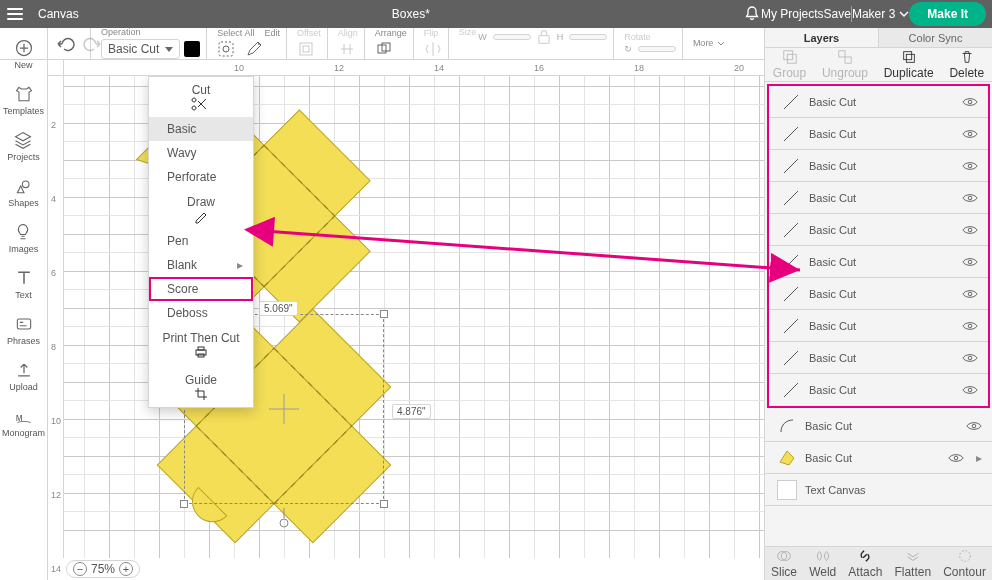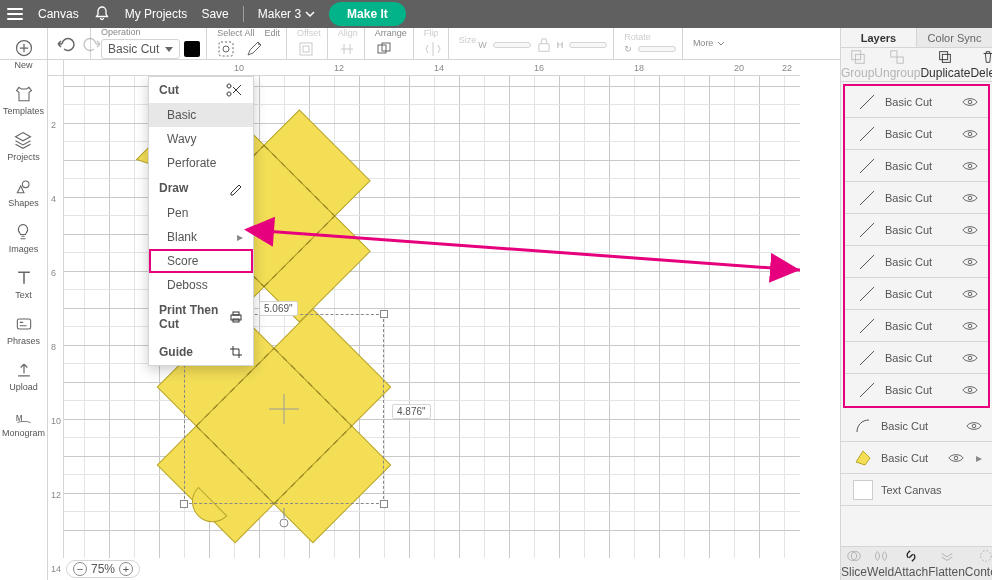--- a/index.html
+++ b/index.html
@@ -17,26 +17,26 @@
   }
   *{box-sizing:border-box; font-family:Helvetica, Arial, sans-serif; font-size:12px; color:var(--text);}
   body{margin:0; background:var(--bg); width:992px; height:580px; overflow:hidden;}
   svg{overflow:visible;}
   
   .appbar{height:28px; background:var(--header); display:flex; align-items:center; padding:0 6px; gap:14px; color:#fff;}
   .appbar *{color:#fff;}
   .hamburger, .appbar .icon{width:18px; height:18px; display:flex; align-items:center; justify-content:center;}
   .appbar .title{flex:0 0 auto;}
   .appbar .doc{flex:1 1 auto; text-align:center;}
-  .appbar .right{display:flex; align-items:center; gap:14px;}
+  .appbar .right{display:flex; align-items:center; }
   .divider{width:1px; height:16px; background:rgba(255,255,255,.4);}
   .makeit{background:var(--green); color:#fff; border-radius:14px; padding:5px 18px; font-weight:600; font-size:12px;}
   
   .toolbar{height:32px; border-bottom:1px solid var(--border); display:flex; align-items:stretch; padding-left:48px;}
-  .tb-group{display:flex; flex-direction:column; align-items:flex-start; justify-content:center; padding:8px 6px; gap:2px;}
+  .tb-group{display:flex; flex-direction:column; align-items:flex-start; justify-content:center; padding:0 6px; gap:2px;}
   .tb-group.sep{border-left:1px solid var(--border); padding-left:10px;}
   .tb-label{font-size:9px; color:#888; line-height:9px;}
   .tb-row{display:flex; align-items:center; gap:4px;}
   .tb-chip{border:1px solid var(--border); border-radius:3px; padding:2px 6px; font-size:10px; display:flex; align-items:center; gap:6px; background:#fff;}
   .tb-chip .caret{width:0;height:0;border-left:4px solid transparent;border-right:4px solid transparent;border-top:5px solid #666;}
   .tb-swatch{width:16px;height:16px;background:#000;border-radius:2px;}
   .tb-icon{width:18px;height:18px;display:flex;align-items:center;justify-content:center;}
   .tb-mini-input{width:38px; border:1px solid var(--border); border-radius:3px; font-size:10px; padding:2px 3px; background:#f7f7f7; color:#bbb;}
   .tb-mini-label{font-size:9px;color:#aaa;margin-right:2px;}
   .undo-redo{position:absolute; left:56px; top:32px; height:32px; display:flex; align-items:center; gap:10px;}
@@ -64,26 +64,26 @@
   
   .tick-h{position:absolute;top:3px;font-size:9px;color:#888;}
   .tick-v{position:absolute;left:3px;font-size:9px;color:#888;}
   
   .box-template{position:absolute;}
   .sel-box{position:absolute;border:1px dashed #888;}
   .sel-handle{position:absolute;width:8px;height:8px;background:#fff;border:1px solid #888;}
   .dim-label{position:absolute;border:1px solid var(--border);background:#fff;font-size:10px;padding:1px 4px;border-radius:2px;}
   
   .opmenu{position:absolute; left:84px; top:0px; width:106px; background:#fff; border:1px solid var(--border); box-shadow:0 4px 12px rgba(0,0,0,.2); z-index:20;}
-  .opmenu .hdr{display:flex;justify-content:space-between;align-items:center;padding:6px 10px;font-weight:700;color:#222;}
+  .opmenu .hdr{display:flex;justify-content:space-between;align-items:center;padding:6px 10px;font-weight:400;color:#222;flex-direction:column;}
   .opmenu .it{padding:5px 10px 5px 18px;}
   .opmenu .it.sel{background:#e7e7e7;}
   .opmenu .it.hi{border:2px solid var(--magenta); padding:3px 8px 3px 16px;}
   
-  .rpanel{position:absolute; right:0; top:28px; bottom:0; width:152px; background:#f4f4f4; border-left:1px solid var(--border); display:flex; flex-direction:column;}
+  .rpanel{position:absolute; right:0; top:28px; bottom:0; width:228px; background:#f4f4f4; border-left:1px solid var(--border); display:flex; flex-direction:column;}
   .rtabs{height:20px;display:flex;border-bottom:1px solid var(--border);background:#e9e9e9;}
   .rtab{flex:1;display:flex;align-items:center;justify-content:center;font-size:11px;color:#666;}
   .rtab.active{background:#f4f4f4;border-right:1px solid var(--border);font-weight:600;color:#333;}
   .ract{height:34px;display:flex;justify-content:space-around;align-items:center;border-bottom:1px solid var(--border);}
   .ract .abtn{display:flex;flex-direction:column;align-items:center;gap:1px;font-size:8px;color:#888;}
   .ract .abtn svg{width:16px;height:16px;}
   .layer-list{flex:1;overflow:auto;}
   .layer-highlight{border:2px solid var(--magenta); margin:2px;}
   .layer{height:32px;display:flex;align-items:center;padding:0 10px 0 12px;gap:8px;border-bottom:1px solid var(--border);}
   .layer.last-border-none{border-bottom:none;}
@@ -102,20 +102,21 @@
 </head>
 <body>
 
 <div class="appbar">
   <div class="hamburger">
     <svg viewBox="0 0 18 18">
         <path d="M2 4h14M2 9h14M2 14h14" stroke="#fff" stroke-width="2" stroke-linecap="round"></path>
       </svg>
   </div>
   <span class="title">Canvas</span>
+  <span class="doc">Boxes*</span>
   <div class="right">
     <div class="icon">
       <svg viewBox="0 0 18 18">
           <path d="M9 2a4 4 0 0 1 4 4v3l1.5 2.5H3.5L5 9V6a4 4 0 0 1 4-4zM7.5 13a1.5 1.5 0 0 0 3 0" fill="none" stroke="#fff" stroke-width="1.3"></path>
         </svg>
     </div>
     <span>My Projects</span>
     <span>Save</span>
     <div class="divider"></div>
     <span style="display:flex;align-items:center;gap:4px">

